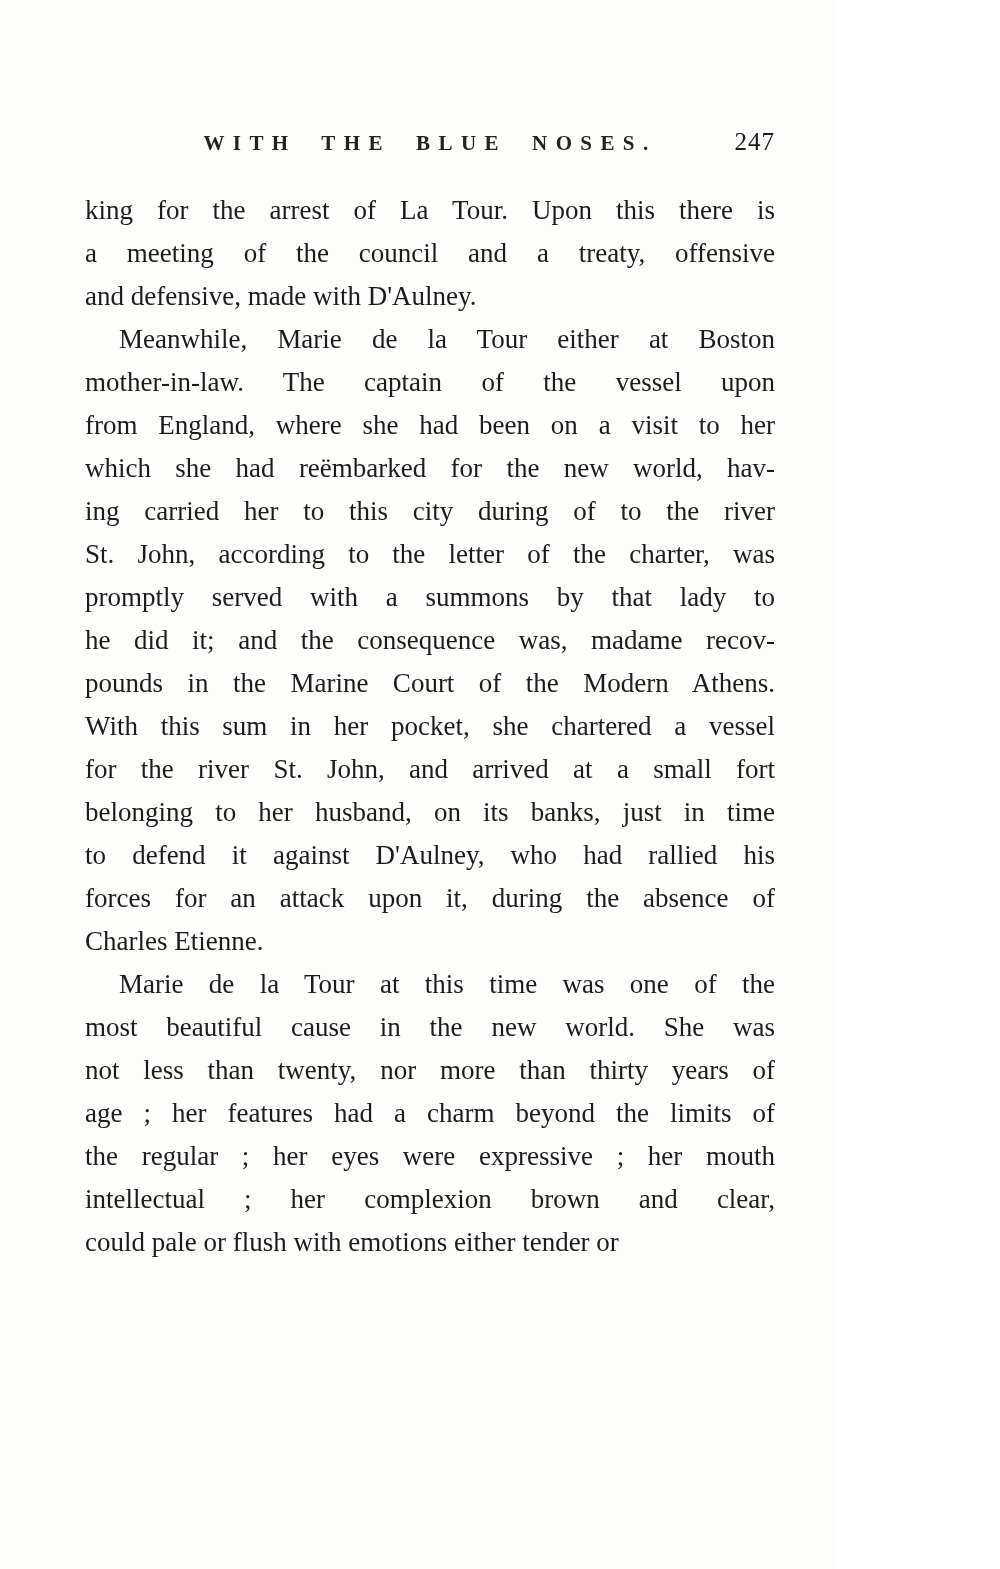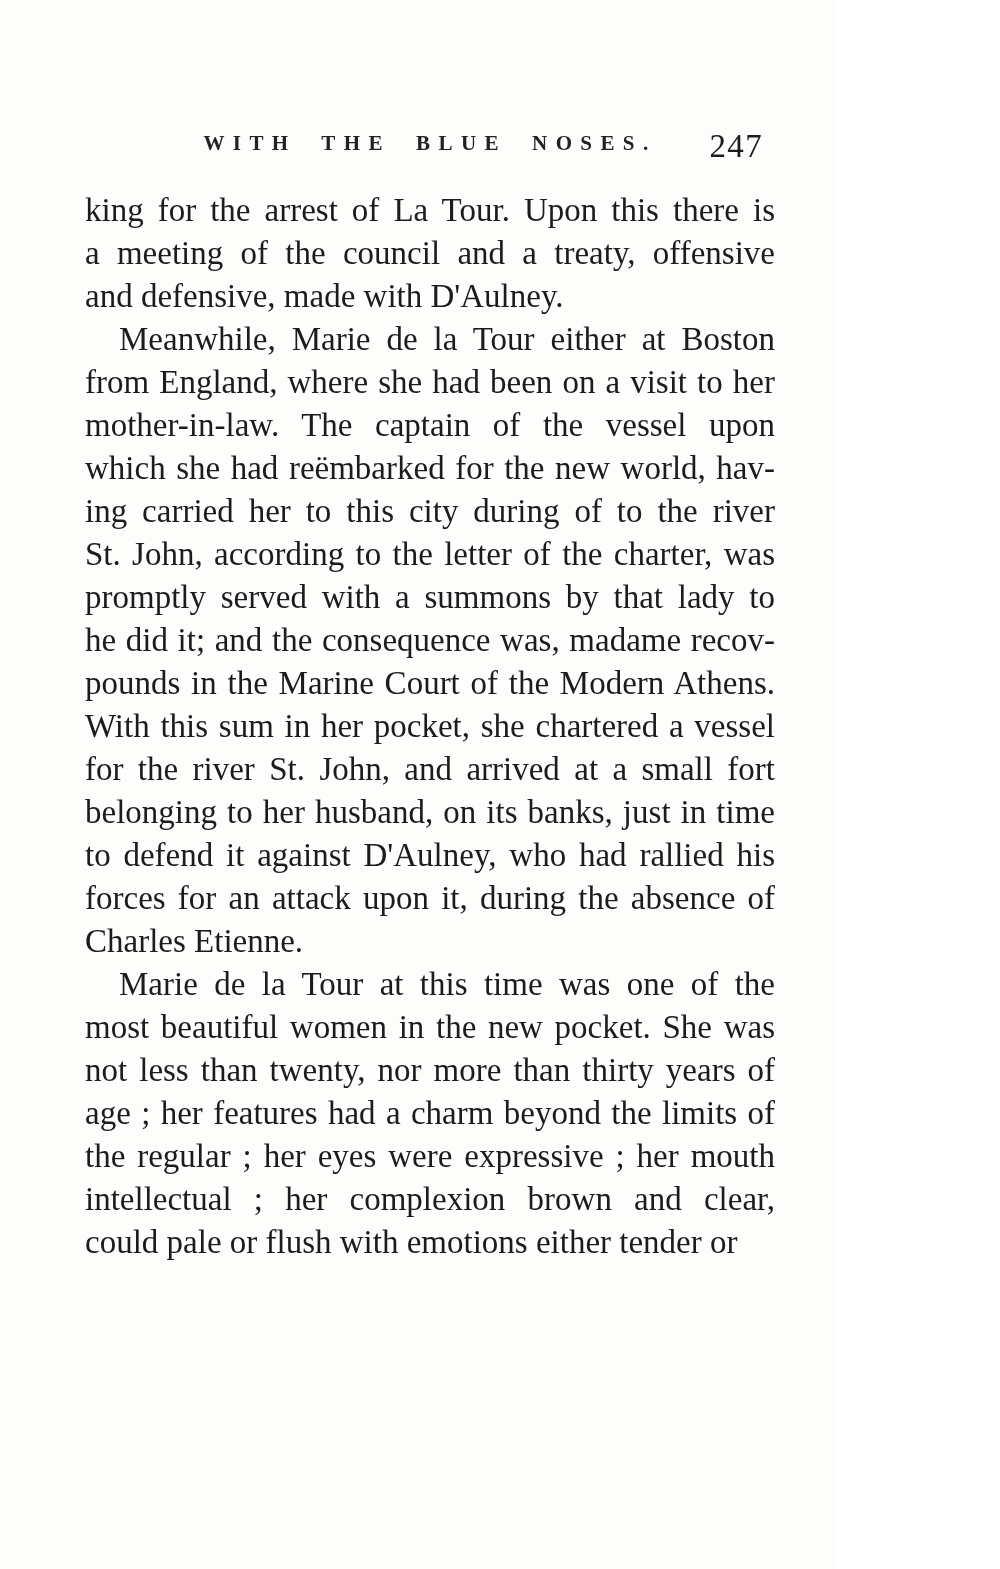--- a/index.html
+++ b/index.html
@@ -27,32 +27,32 @@
     display: block;
     text-align: center;
     font-size: 21px;
     font-weight: bold;
     letter-spacing: 0.40em;
     word-spacing: 0.55em;
     color: #222;
   }
   .page-number {
     position: absolute;
-    right: 12px;
+    right: 0;
     top: -3px;
-    font-size: 33px;
+    font-size: 25px;
     letter-spacing: 0.04em;
     color: #1c1c1c;
   }
   .body-text {
     position: absolute;
     left: 85px;
     top: 189px;
     width: 690px;
-    font-size: 33px;
+    font-size: 27px;
     line-height: 43px;
   }
   .paragraph {
     margin: 0;
   }
   .line {
     text-align: justify;
     text-align-last: justify;
     white-space: normal;
   }
@@ -72,38 +72,38 @@
     <span class="page-number">247</span>
   </div>
   <div class="body-text">
       <div class="paragraph">
         <div class="line">king for the arrest of La Tour.  Upon this there is</div>
         <div class="line">a meeting of the council and a treaty, offensive</div>
         <div class="line last">and defensive, made with D'Aulney.</div>
       </div>
       <div class="paragraph">
         <div class="line indent">Meanwhile, Marie de la Tour either at Boston</div>
+        <div class="line">mother-in-law.  The captain of the vessel upon</div>
         <div class="line">from England, where she had been on a visit to her</div>
-        <div class="line">mother-in-law.  The captain of the vessel upon</div>
         <div class="line">which she had reëmbarked for the new world, hav-</div>
         <div class="line">ing carried her to this city during of to the river</div>
         <div class="line">St. John, according to the letter of the charter, was</div>
         <div class="line">promptly served with a summons by that lady to</div>
         <div class="line">he did it; and the consequence was, madame recov-</div>
         <div class="line">pounds in the Marine Court of the Modern Athens.</div>
         <div class="line">With this sum in her pocket, she chartered a vessel</div>
         <div class="line">for the river St. John, and arrived at a small fort</div>
         <div class="line">belonging to her husband, on its banks, just in time</div>
         <div class="line">to defend it against D'Aulney, who had rallied his</div>
         <div class="line">forces for an attack upon it, during the absence of</div>
         <div class="line last">Charles Etienne.</div>
       </div>
       <div class="paragraph">
         <div class="line indent">Marie de la Tour at this time was one of the</div>
-        <div class="line">most beautiful women in the new pocket.   She was</div>
+        <div class="line">most beautiful cause in the new world.   She was</div>
         <div class="line">not less than twenty, nor more than thirty years of</div>
         <div class="line">age ; her features had a charm beyond the limits of</div>
         <div class="line">the regular ; her eyes were expressive ; her mouth</div>
         <div class="line">intellectual ;  her complexion brown and clear,</div>
         <div class="line last">could pale or flush with emotions either tender or</div>
       </div>
     </div>
 </div>
 
 </body></html>

